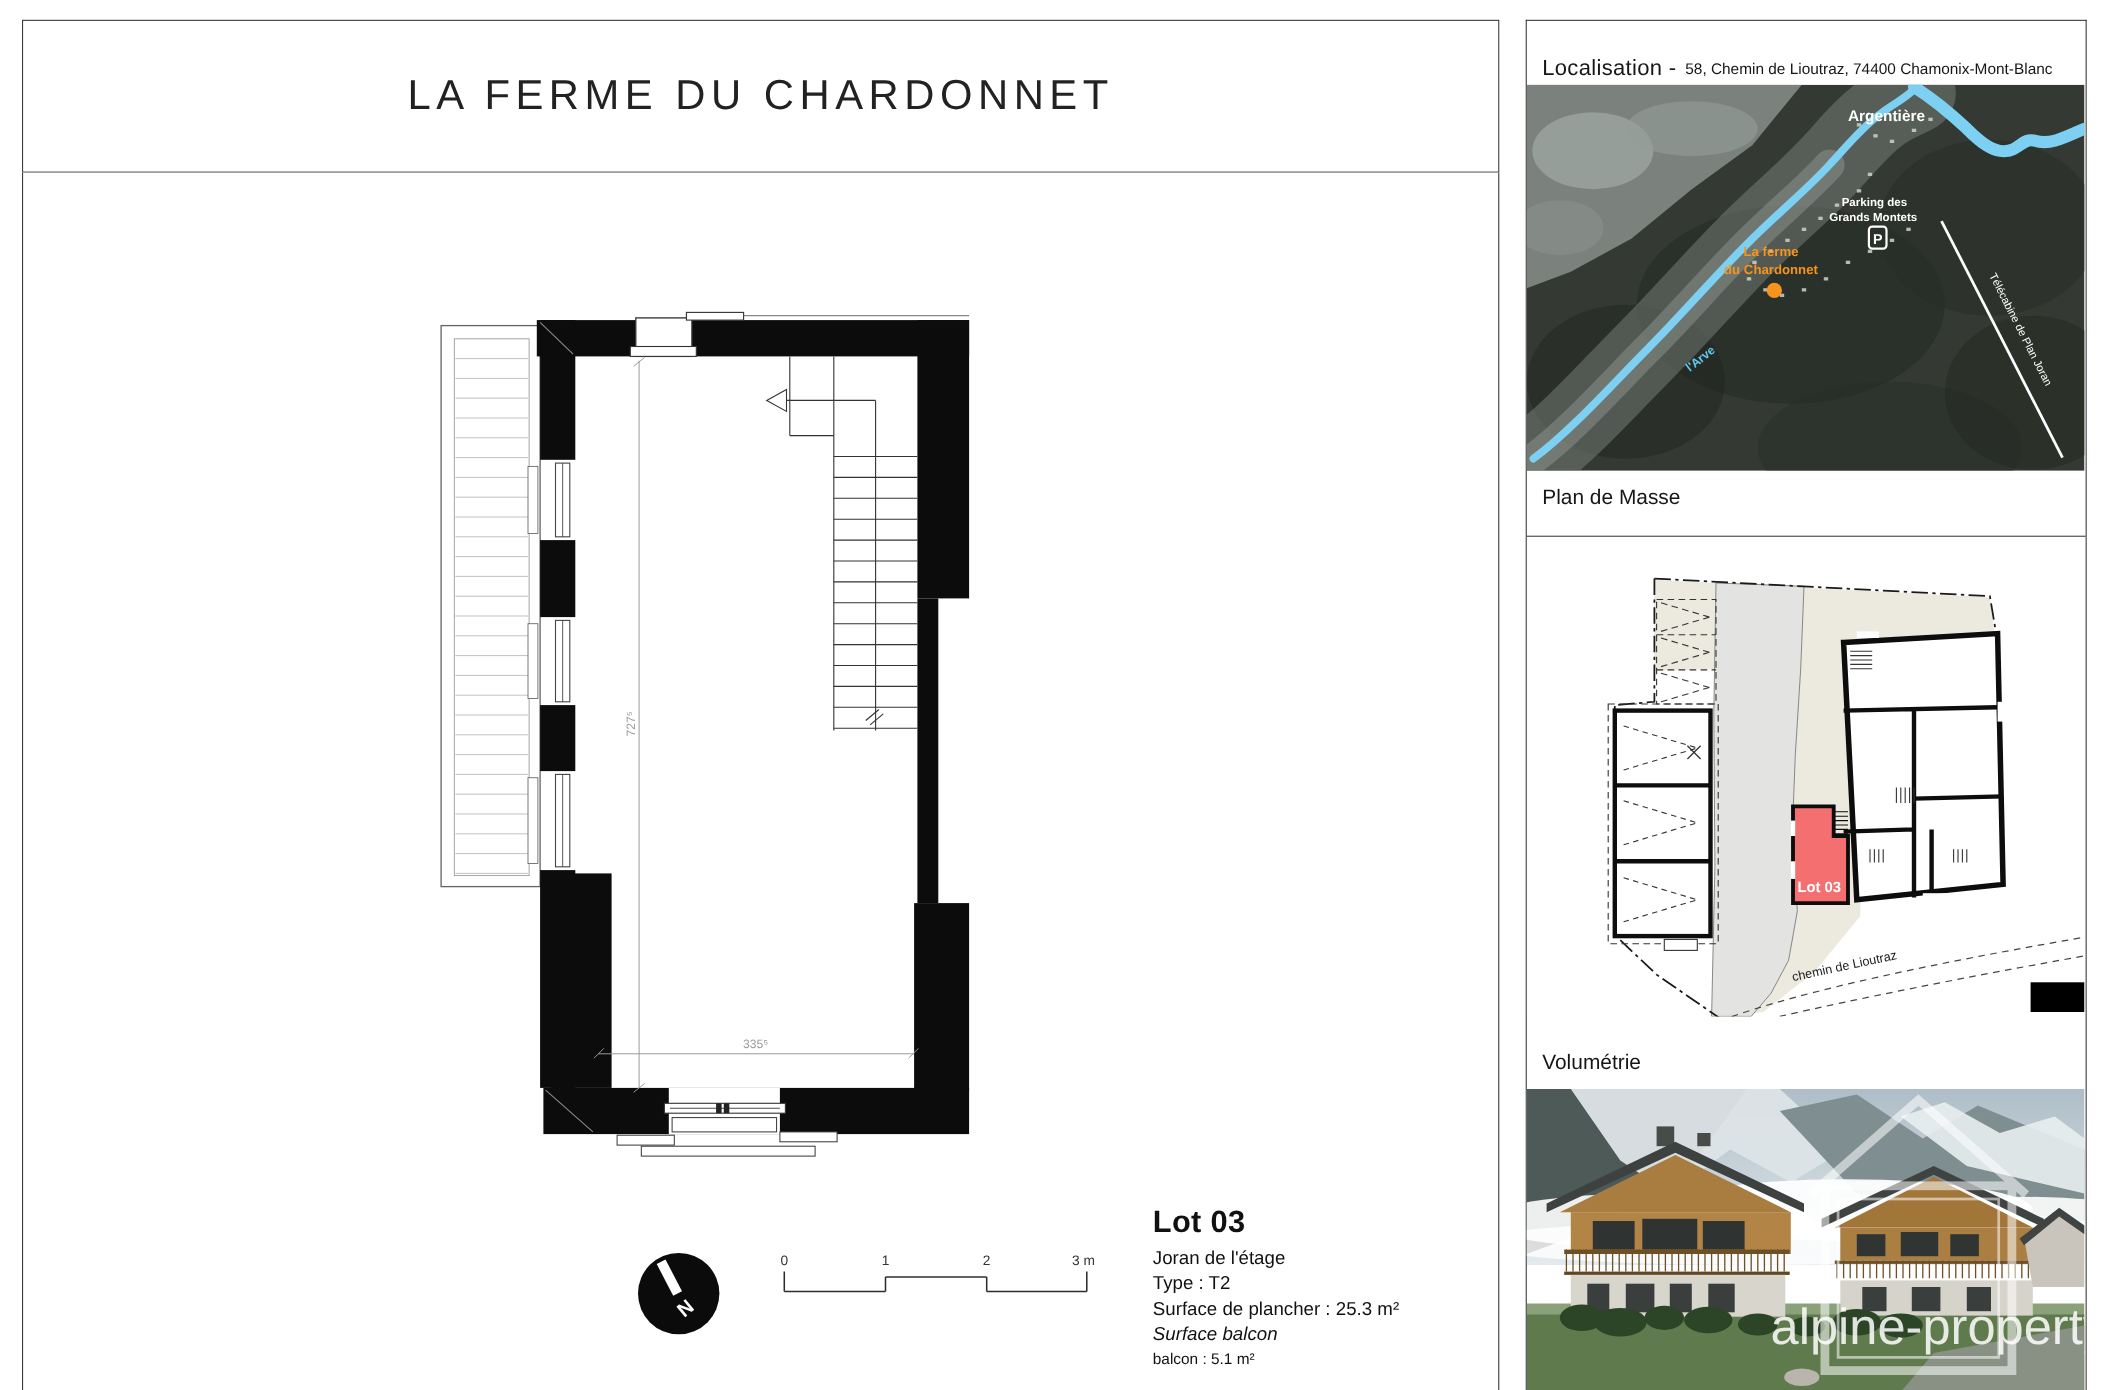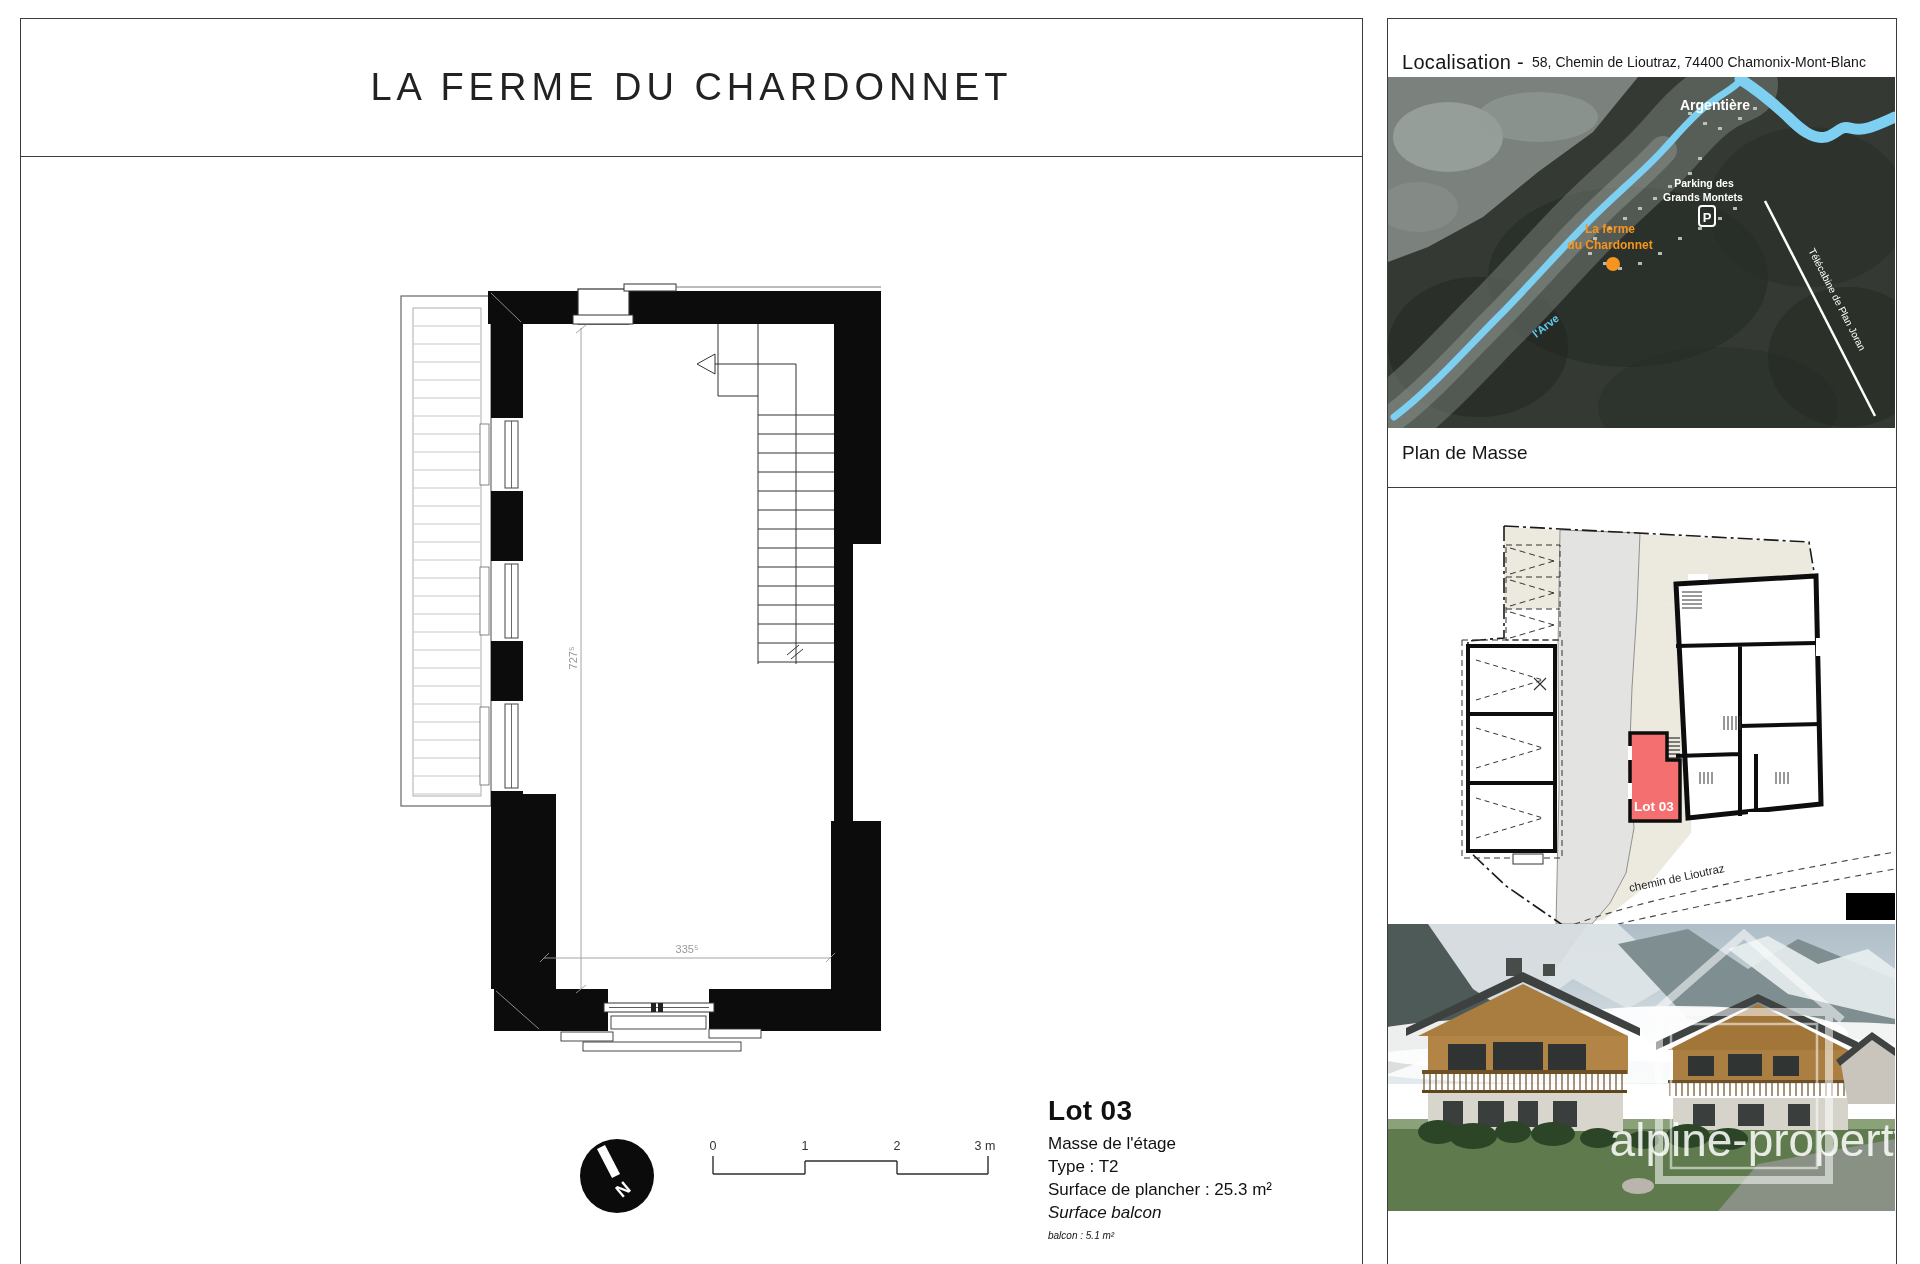--- a/index.html
+++ b/index.html
@@ -9,21 +9,21 @@
   
   .title-box{left:20px;top:18px;width:1343px;height:139px;display:flex;align-items:center;justify-content:center;}
   .title-box h1{margin:0;font-size:38px;font-weight:400;letter-spacing:5px;color:#222;}
   .plan-box{left:20px;top:157px;width:1343px;height:1107px;border-top:none;border-bottom:none;}
   .plan-svg{position:absolute;left:21px;top:158px;}
   .north-svg{position:absolute;left:578px;top:1136px;}
   .scale-svg{position:absolute;left:692px;top:1134px;}
   .lot-info{position:absolute;left:1048px;top:1094px;line-height:23px;font-size:17px;color:#111;}
   .lot-info .lot{font-size:28px;font-weight:bold;line-height:34px;letter-spacing:.3px;margin-bottom:4px;}
   .lot-info .it{font-style:italic;}
-  .lot-info .sm{font-style:italic;font-size:10px;}
+  .lot-info .sm{font-size:14px;}
   
   .right-col{left:1387px;top:18px;width:510px;height:1246px;border-bottom:none;}
   .hdr{box-sizing:border-box;color:#161616;}
   .loc-hdr{height:58px;padding:28px 12px 0 14px;display:flex;align-items:center;gap:8px;}
   .loc-hdr .big{font-size:20px;letter-spacing:.3px;}
   .loc-hdr .small{font-size:14px;}
   .masse-hdr{height:60px;padding:14px 0 0 14px;font-size:19px;border-bottom:1.5px solid #3c3c3c;}
   .vol-hdr{height:66px;padding:32px 0 0 14px;font-size:19px;}
   svg{display:block;}
   text{font-family:"Liberation Sans",sans-serif;}
@@ -138,21 +138,21 @@
     <g fill="#333" font-size="12.5" text-anchor="middle">
       <text x="21" y="16">0</text>
       <text x="113" y="16">1</text>
       <text x="205" y="16">2</text>
       <text x="293" y="16">3 m</text>
     </g>
   </svg>
 
   <div class="lot-info">
     <div class="lot">Lot 03</div>
-    <div>Masse de l'étage</div>
+    <div>Joran de l'étage</div>
     <div>Type : T2</div>
     <div>Surface de plancher : 25.3 m²</div>
     <div class="it">Surface balcon</div>
     <div class="sm">balcon : 5.1 m²</div>
   </div>
 
   <div class="box right-col">
 
     <div class="hdr loc-hdr">
       <span class="big">Localisation -</span>
@@ -277,20 +277,23 @@
         <text x="246" y="323" font-size="13.5" font-weight="bold" fill="#fff">Lot 03</text>
       </g>
       <g stroke="#444" stroke-width="1.1" fill="none" stroke-dasharray="6 5">
         <path d="M176,440 C250,412 380,386 507,364"></path>
         <path d="M230,436 C300,420 400,400 507,381"></path>
       </g>
       <text transform="translate(242,404) rotate(-12)" font-size="11.5" fill="#222">chemin de Lioutraz</text>
       <rect x="458" y="405" width="49" height="27" fill="#000"></rect>
     </svg>
 
+    <div class="hdr vol-hdr">
+      <span>Volumétrie</span>
+    </div>
 
     <svg width="507" height="287" viewBox="0 0 507 287">
       <defs>
         <linearGradient id="skyg" x1="0" y1="0" x2="0" y2="1">
           <stop offset="0" stop-color="#aebdc7"></stop>
             <stop offset="1" stop-color="#e4ebee"></stop>
         </linearGradient>
       </defs>
       <rect width="507" height="160" fill="url(#skyg)"></rect>
       <g>

